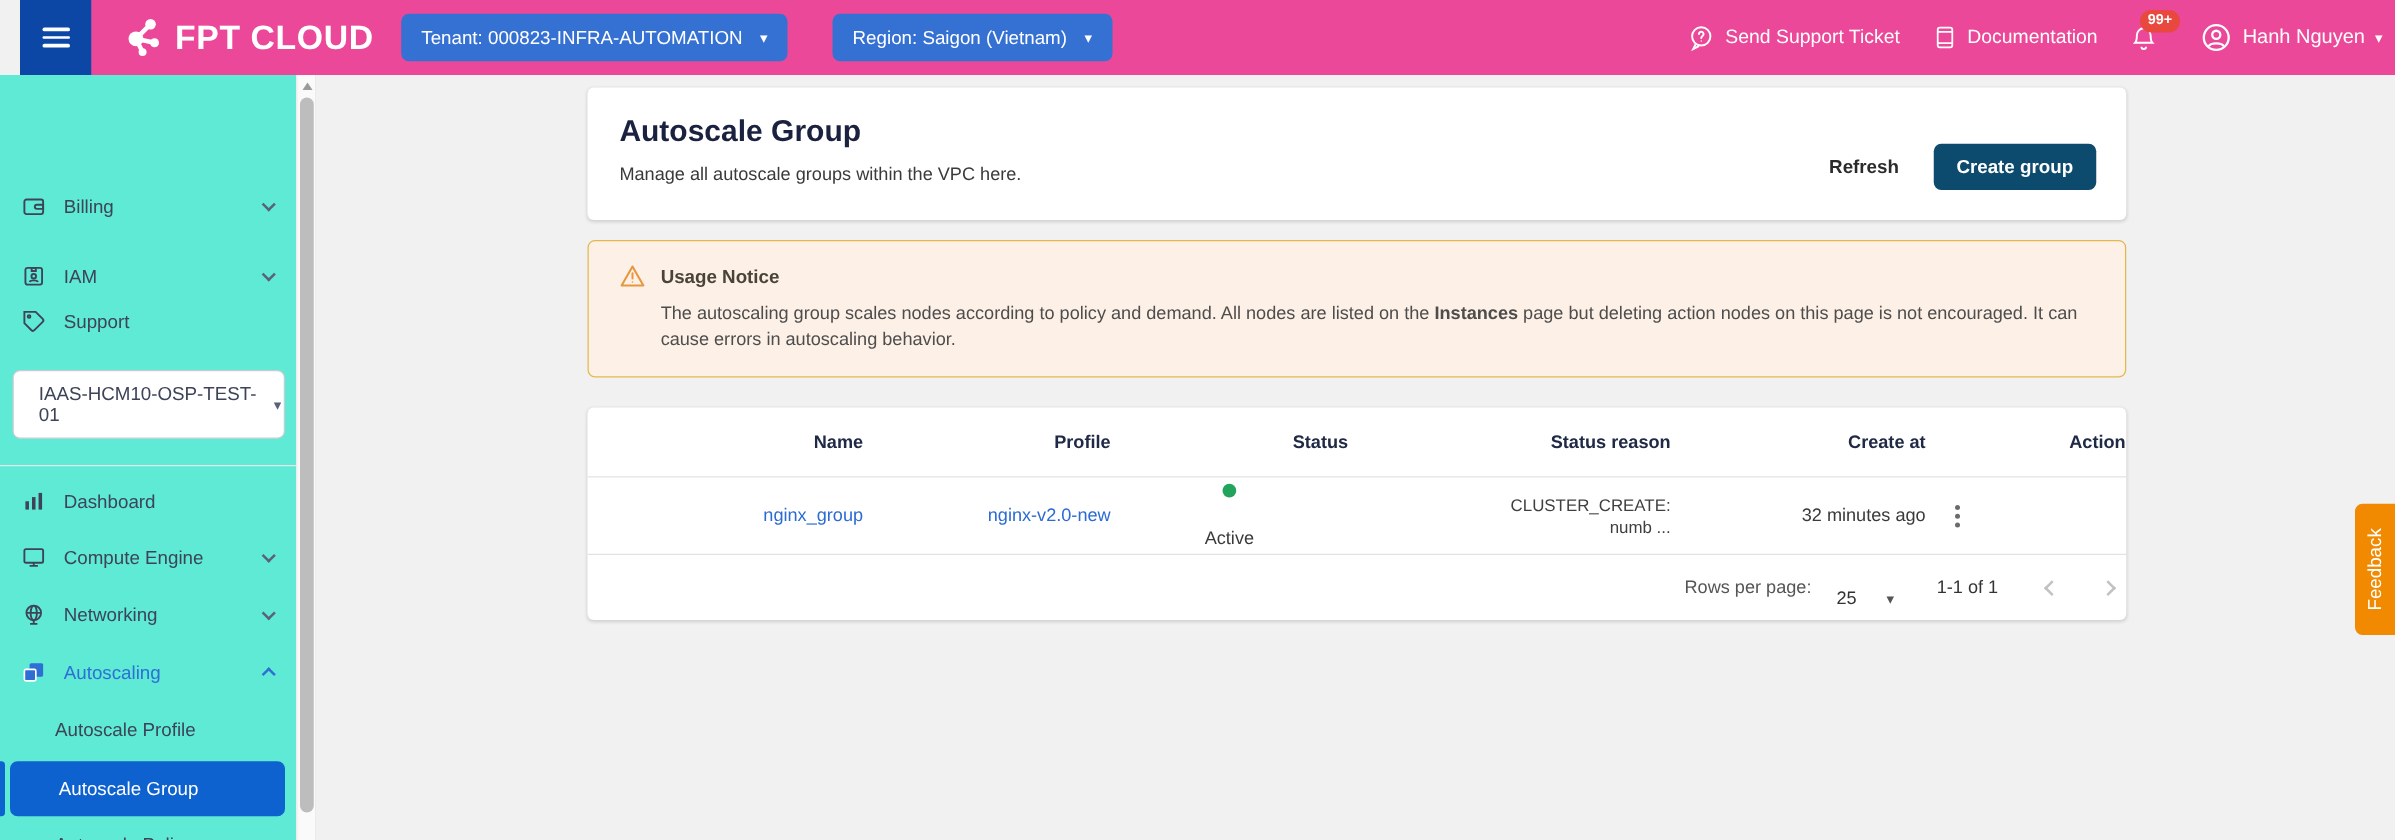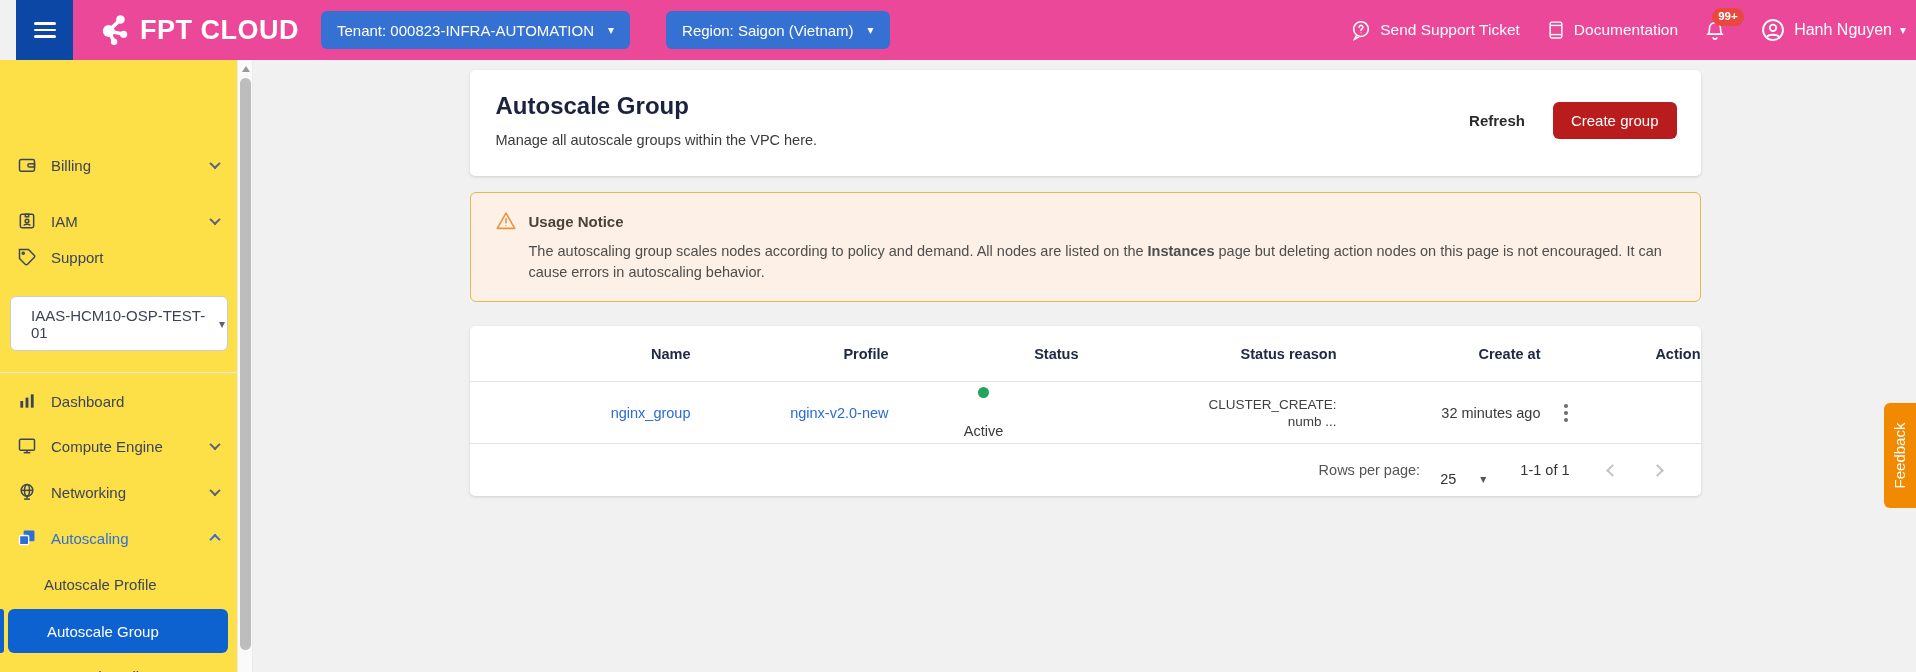--- a/index.html
+++ b/index.html
@@ -18,21 +18,21 @@
   .pill-tenant { margin-left:22px; }
   .pill-region { margin-left:36px; }
   .caret { font-size:12px; line-height:1; }
   .nav-right { margin-left:auto; display:flex; align-items:center; gap:26px; padding-right:26px; }
   .nav-link { display:flex; align-items:center; gap:8px; font-size:15.5px; cursor:pointer; white-space:nowrap; }
   .bell-wrap { position:relative; cursor:pointer; margin-right:8px; }
   .badge { position:absolute; top:-10px; left:8px; background:#e8483e; color:#fff; font-size:11.5px; font-weight:bold; border-radius:10px; padding:2px 6px; line-height:1.2; }
   .user-wrap { display:flex; align-items:center; gap:8px; cursor:pointer; }
 
   
-  .sidebar { position:absolute; top:60px; left:0; width:237px; height:612px; background:#fde047; z-index:20; }
+  .sidebar { position:absolute; top:60px; left:0; width:237px; height:612px; background:#5eead4; z-index:20; }
   .side-item { position:absolute; left:0; width:237px; height:42px; display:flex; align-items:center; padding:0 18px 0 16px; color:#3d4458; font-size:15px; cursor:pointer; }
   .side-item .icon { width:22px; height:22px; margin-right:13px; flex:0 0 auto; display:flex; align-items:center; justify-content:center; }
   .side-item .chev-right { margin-left:auto; }
   .side-sub { padding-left:44px; }
   .chev { display:inline-block; width:8px; height:8px; border-right:2px solid #5a617a; border-bottom:2px solid #5a617a; }
   .chev.down { transform:rotate(45deg) translate(-1px,-1px); }
   .chev.up { transform:rotate(-135deg) translate(-1px,-1px); }
   .blue-text { color:#2e6fd6; }
   .blue-text .chev { border-color:#2e6fd6; }
   .vpc-select { position:absolute; left:10px; top:236px; width:218px; height:55px; border:1px solid #c9ccd4; border-radius:6px; display:flex; align-items:center; padding:0 2px 0 20px; font-size:15px; color:#3d4458; cursor:pointer; background:#fff; }
@@ -47,43 +47,43 @@
   .scroll-thumb { position:absolute; top:18px; left:2px; width:11px; height:572px; background:#bdbdbd; border-radius:6px; }
 
   
   .main { position:absolute; top:60px; left:254px; width:1662px; height:612px; background:#f1f1f1; overflow:hidden; }
   .page { width:1231px; margin:10px auto 0 auto; }
   .card { background:#fff; border-radius:5px; box-shadow:0 1px 3px rgba(0,0,0,.14); }
 
   .header-card { height:106px; padding:22px 26px; position:relative; }
   .page-title { font-size:24px; font-weight:bold; color:#1a2240; }
   .page-subtitle { font-size:14.5px; color:#3a3a3a; margin-top:12px; }
-  .header-actions { position:absolute; right:24px; top:32px; display:flex; align-items:center; gap:18px; }
+  .header-actions { position:absolute; right:24px; top:45px; display:flex; align-items:center; gap:18px; }
   .btn-text { font-size:15px; font-weight:bold; color:#2b2b2b; padding:8px 10px; cursor:pointer; }
-  .btn-primary { background:#b91c1c; color:#fff; font-size:15px; font-weight:normal; border:none; border-radius:6px; padding:10px 18px; cursor:pointer; }
+  .btn-primary { background:#0c4a6e; color:#fff; font-size:15px; font-weight:bold; border:none; border-radius:6px; padding:10px 18px; cursor:pointer; }
 
   .notice { margin-top:16px; background:#fdf0e6; border:1px solid #e3b94e; border-radius:6px; padding:17px 24px 18px 24px; }
   .notice-head { display:flex; align-items:center; gap:12px; }
   .notice-title { font-size:15px; font-weight:bold; color:#4a4438; }
   .notice-body { margin:9px 0 0 34px; font-size:14.5px; color:#4d4d4d; line-height:21px; max-width:1150px; }
   .notice-body b { font-weight:bold; }
 
   .table-card { margin-top:24px;text-align:right; }
   .tgrid { display:grid; grid-template-columns:195px 198px 190px 258px 204px 1fr; padding:0 0 0 26px; align-items:center; }
   .thead { height:56px; border-bottom:1px solid #e3e3e3; }
   .thead span { font-size:14.5px; font-weight:bold; color:#202945; }
   .trow { height:62px; border-bottom:1px solid #e3e3e3; }
   .cell { font-size:14.5px; color:#3a3a3a; }
   .link { color:#2b6bd3; cursor:pointer; }
   .status-cell { display:flex; align-items:center; gap:25px;flex-direction:column; }
   .dot { width:11px; height:11px; border-radius:50%; background:#22a45c; }
   .reason-cell div { font-size:13.5px; color:#3f3f3f; line-height:17px; }
   .kebab { display:flex; flex-direction:column; gap:3px; width:26px; align-items:center; padding:6px 0; cursor:pointer; margin-left:12px; }
   .kebab i { width:4px; height:4px; border-radius:50%; background:#6b6b6b; }
-  .pagination { height:52px; display:flex; align-items:center; justify-content:flex-end; gap:34px; padding-right:39px; }
+  .pagination { height:52px; display:flex; align-items:center; justify-content:flex-end; gap:34px; padding-right:10px; }
   .pag-label { font-size:14.5px; color:#555; }
   .pag-select { display:flex; align-items:center; gap:24px; font-size:14.5px; color:#333; cursor:pointer;margin-top:17px; }
   .pag-range { font-size:14.5px; color:#333; }
   .pag-nav { display:flex; align-items:center; gap:36px; margin-left:4px; }
   .chev-pg { display:inline-block; width:9px; height:9px; border-right:2px solid #c2c2c2; border-bottom:2px solid #c2c2c2; }
   .chev-pg.left { transform:rotate(135deg); }
   .chev-pg.right { transform:rotate(-45deg); }
 
   
   .feedback-tab { position:absolute; right:0; top:403px; width:32px; height:105px; background:#f18a00; border-radius:6px 0 0 6px; display:flex; align-items:center; justify-content:center; cursor:pointer; z-index:40; }

